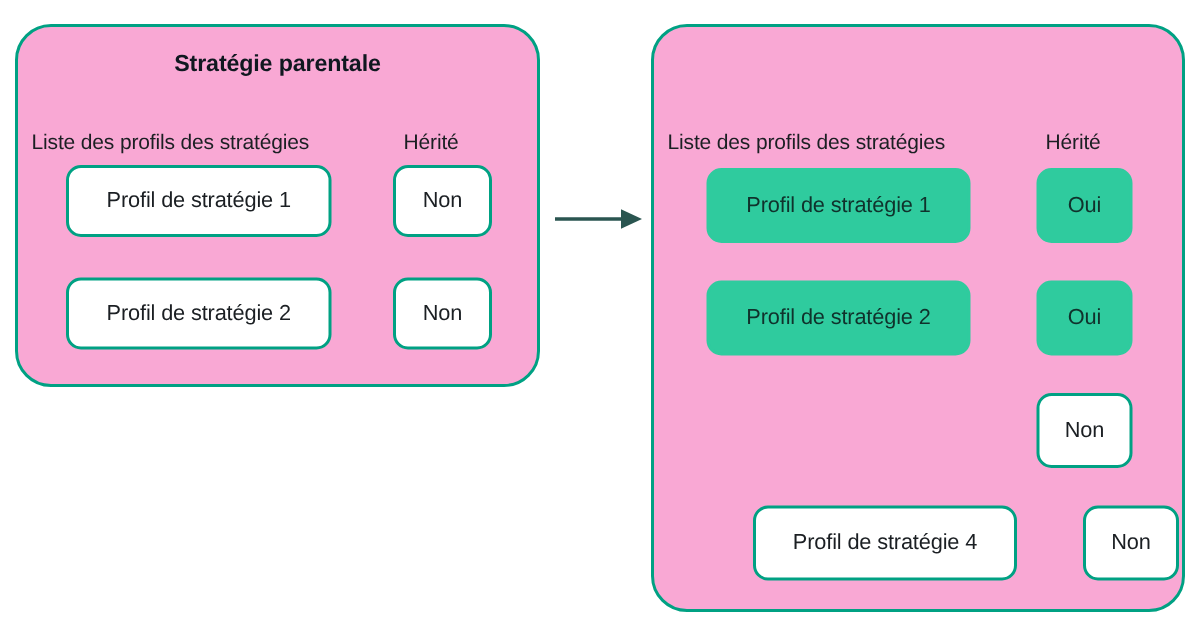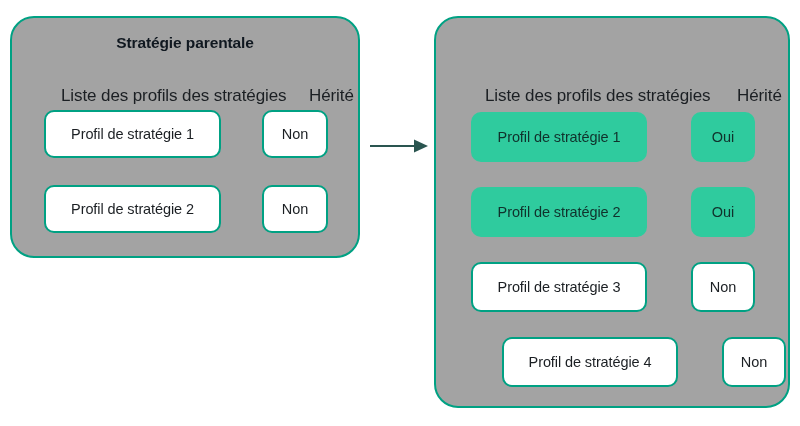--- a/index.html
+++ b/index.html
@@ -20,21 +20,21 @@
     position: absolute;
     inset: 0;
   }
 
   
   .panel {
     position: absolute;
     box-sizing: border-box;
     border: 2px solid #00a183;
     border-radius: 24px;
-    background: #a3a3a3;
+    background: #f9a8d4;
   }
   #panel-parent {
     left: 10px;
     top: 16px;
     width: 350px;
     height: 242px;
   }
   #panel-child {
     left: 434px;
     top: 16px;
@@ -56,25 +56,24 @@
 
   .col-headers {
     position: absolute;
     top: 68px;
     left: 0;
     right: 0;
     height: 22px;
   }
   .col-head {
     position: absolute;
-    font-size: 17px;
+    font-size: 14px;
     color: #1b1f23;
     white-space: nowrap;
     letter-spacing: -0.1px;
-    margin-left: 40px;
   }
   #panel-parent .col-head-list { left: 9px; top: 0; }
   #panel-parent .col-head-inh  { left: 257px; top: 0; }
   #panel-child  .col-head-list { left: 9px; top: 0; }
   #panel-child  .col-head-inh  { left: 261px; top: 0; }
 
   
   .row {
     position: absolute;
     left: 0;
@@ -168,21 +167,20 @@
       <div class="cell cell-profile filled">Profil de stratégie 1</div>
       <div class="cell cell-inherit filled">Oui</div>
     </div>
 
     <div class="row row-1">
       <div class="cell cell-profile filled">Profil de stratégie 2</div>
       <div class="cell cell-inherit filled">Oui</div>
     </div>
 
     <div class="row row-2">
-      <div class="cell cell-profile">Profil de stratégie 3</div>
       <div class="cell cell-inherit">Non</div>
     </div>
 
     <div class="row row-3">
       <div class="cell cell-profile">Profil de stratégie 4</div>
       <div class="cell cell-inherit">Non</div>
     </div>
 
   </div>
 

